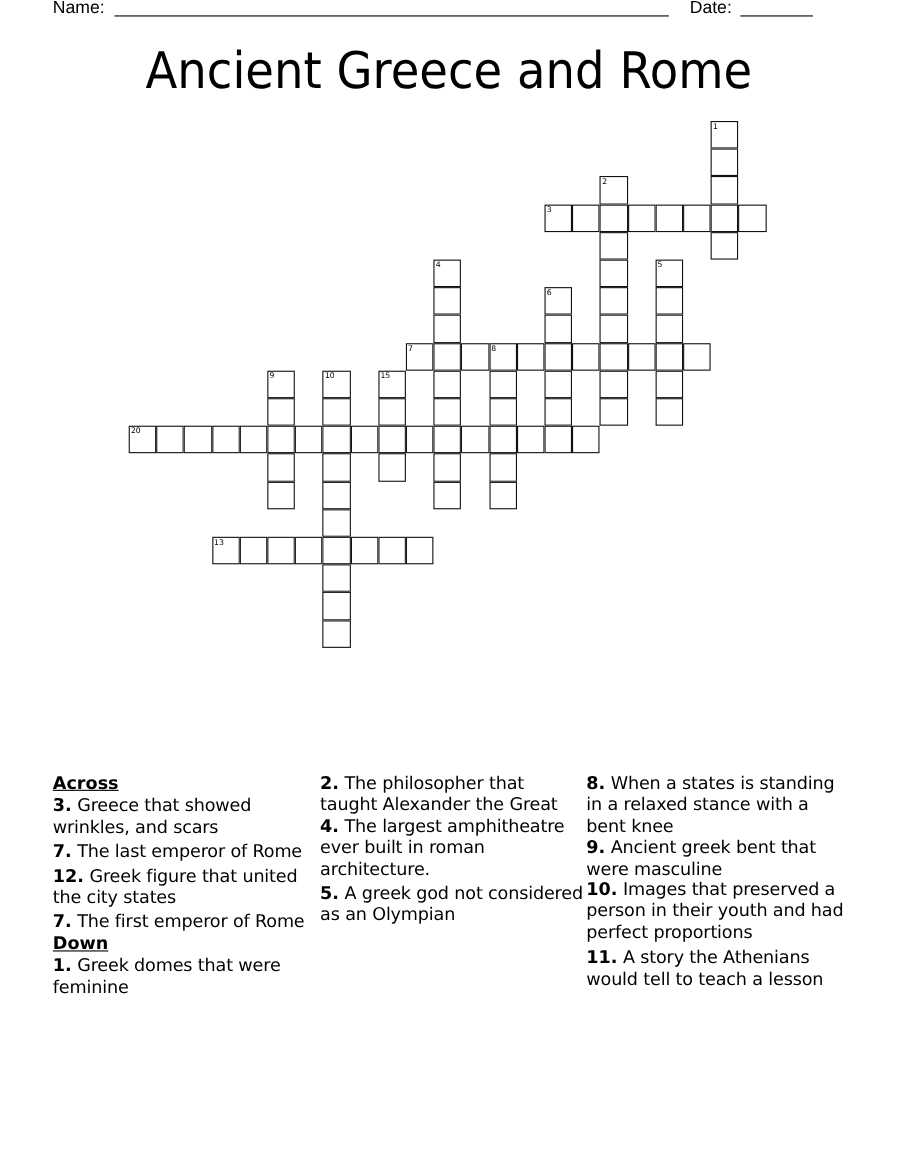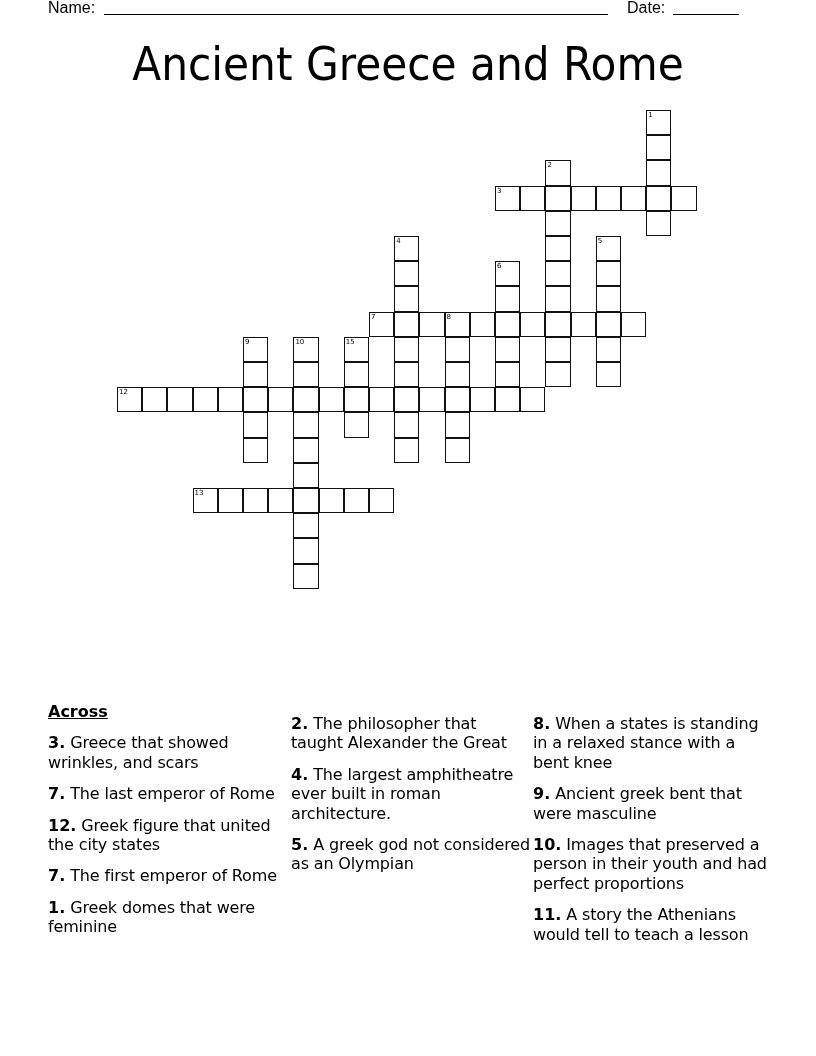--- a/index.html
+++ b/index.html
@@ -39,21 +39,21 @@
     }
     .clues {
       position: absolute; top: 702px; left: 48px; width: 720px;
       font-family: "DejaVu Sans", sans-serif; font-size: 16px; line-height: 19.4px;
     }
     .col { position: absolute; top: 0; width: 242px; }
     .col1 { left: 0; }
     .col2 { left: 243px; }
     .col3 { left: 485px; }
     .section-head { font-weight: bold; text-decoration: underline; margin-bottom: 1px; }
-    .clue { margin-bottom: 3px; margin-top: 12px; }
+    .clue { margin-bottom: 3px; }
     .clue.tight { margin-bottom: 0; }
     .clue .cnum { font-weight: bold; }
     .clue-text { letter-spacing: -0.15px; }
   </style>
 </head>
 <body>
 
 <div class="header-line">
   <span class="name-label">Name:</span>
   <span class="name-blank"></span>
@@ -152,21 +152,21 @@
     <div class="cell" style="left: 293.4px; top: 513.2px;"></div>
     <div class="cell" style="left: 293.4px; top: 538.4px;"></div>
     <div class="cell" style="left: 293.4px; top: 563.6px;"></div>
     <div class="cell" style="left: 343.8px; top: 336.8px;">
       <span class="num">15</span>
     </div>
     <div class="cell" style="left: 343.8px; top: 362px;"></div>
     <div class="cell" style="left: 343.8px; top: 387.2px;"></div>
     <div class="cell" style="left: 343.8px; top: 412.4px;"></div>
     <div class="cell" style="left: 117px; top: 387.2px;">
-      <span class="num">12</span>
+      <span class="num">20</span>
     </div>
     <div class="cell" style="left: 142.2px; top: 387.2px;"></div>
     <div class="cell" style="left: 167.4px; top: 387.2px;"></div>
     <div class="cell" style="left: 192.6px; top: 387.2px;"></div>
     <div class="cell" style="left: 217.8px; top: 387.2px;"></div>
     <div class="cell" style="left: 268.2px; top: 387.2px;"></div>
     <div class="cell" style="left: 318.6px; top: 387.2px;"></div>
     <div class="cell" style="left: 369px; top: 387.2px;"></div>
     <div class="cell" style="left: 419.4px; top: 387.2px;"></div>
     <div class="cell" style="left: 469.8px; top: 387.2px;"></div>
@@ -182,20 +182,21 @@
     <div class="cell" style="left: 369px; top: 488px;"></div>
   </div>
 
 <div class="clues">
   <div class="col col1">
     <div class="section-head">Across</div>
     <div class="clue"><span class="cnum">3.</span><span class="clue-text"> Greece that showed wrinkles, and scars</span></div>
     <div class="clue"><span class="cnum">7.</span><span class="clue-text"> The last emperor of Rome</span></div>
     <div class="clue"><span class="cnum">12.</span><span class="clue-text"> Greek figure that united the city states</span></div>
     <div class="clue tight"><span class="cnum">7.</span><span class="clue-text"> The first emperor of Rome</span></div>
+    <div class="section-head">Down</div>
     <div class="clue"><span class="cnum">1.</span><span class="clue-text"> Greek domes that were feminine</span></div>
   </div>
   <div class="col col2">
     <div class="clue tight"><span class="cnum">2.</span><span class="clue-text"> The philosopher that taught Alexander the Great</span></div>
     <div class="clue"><span class="cnum">4.</span><span class="clue-text"> The largest amphitheatre ever built in roman architecture.</span></div>
     <div class="clue"><span class="cnum">5.</span><span class="clue-text"> A greek god not considered as an Olympian</span></div>
   </div>
   <div class="col col3">
     <div class="clue tight"><span class="cnum">8.</span><span class="clue-text"> When a states is standing in a relaxed stance with a bent knee</span></div>
     <div class="clue tight"><span class="cnum">9.</span><span class="clue-text"> Ancient greek bent that were masculine</span></div>

